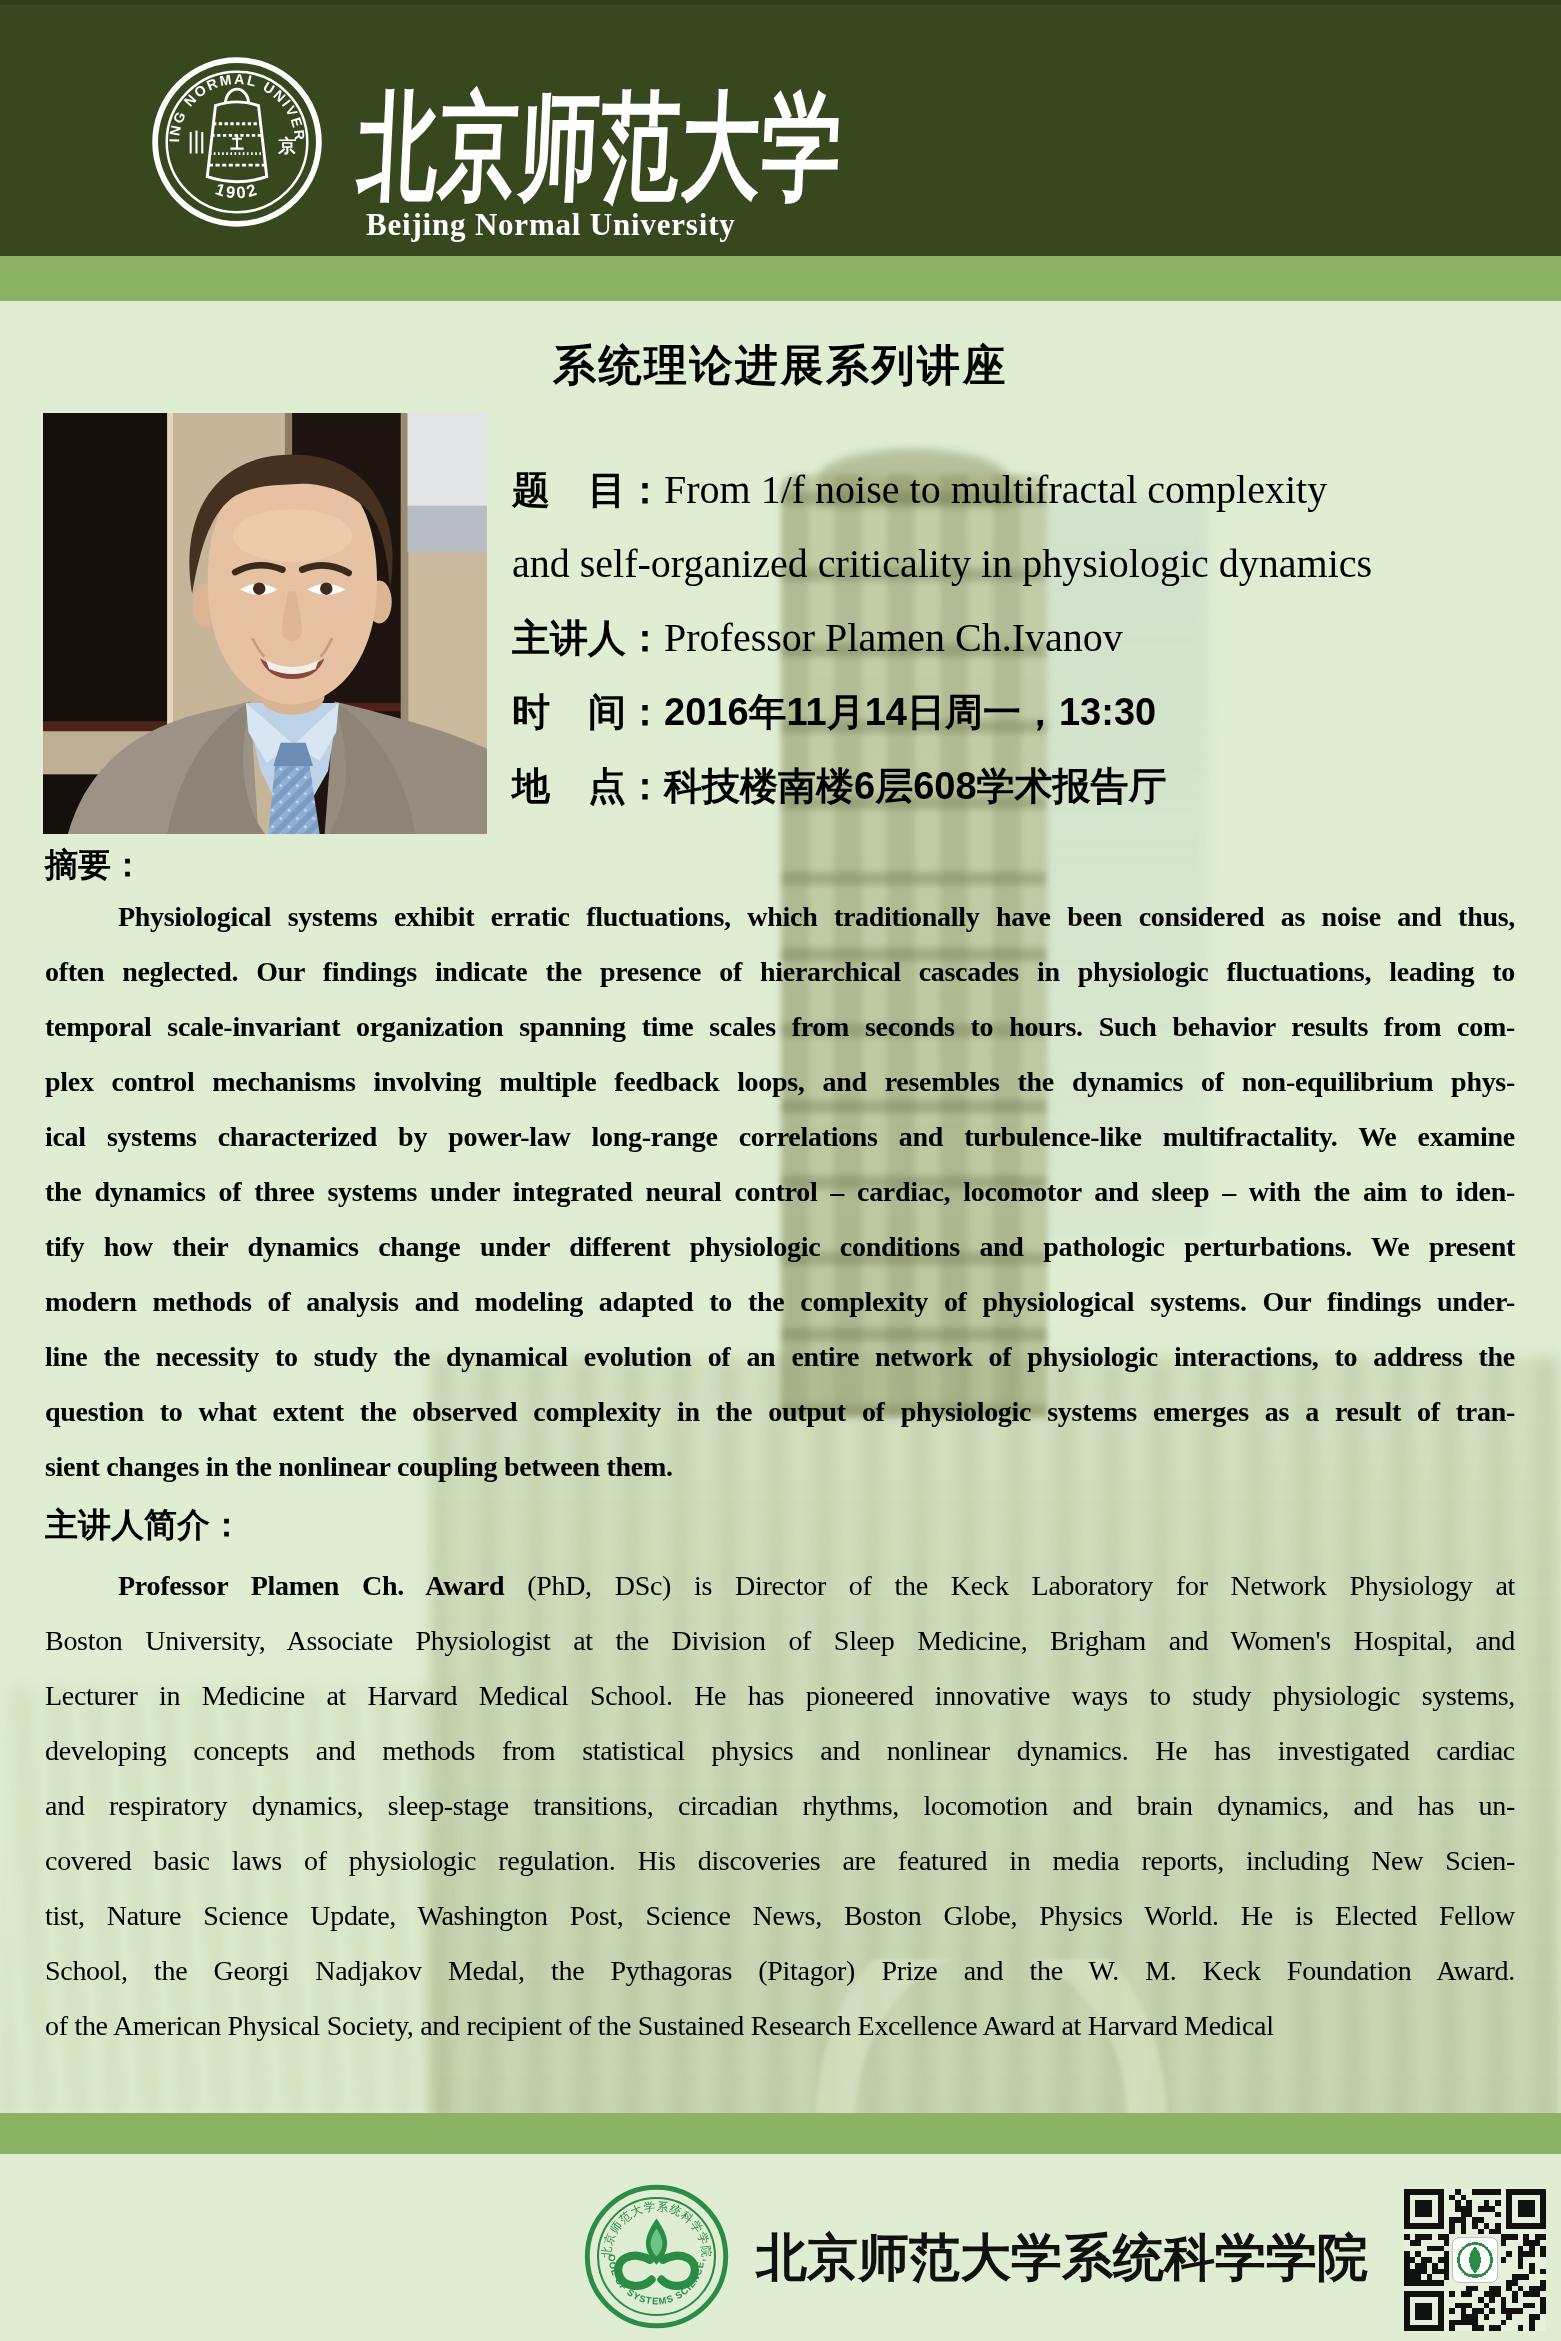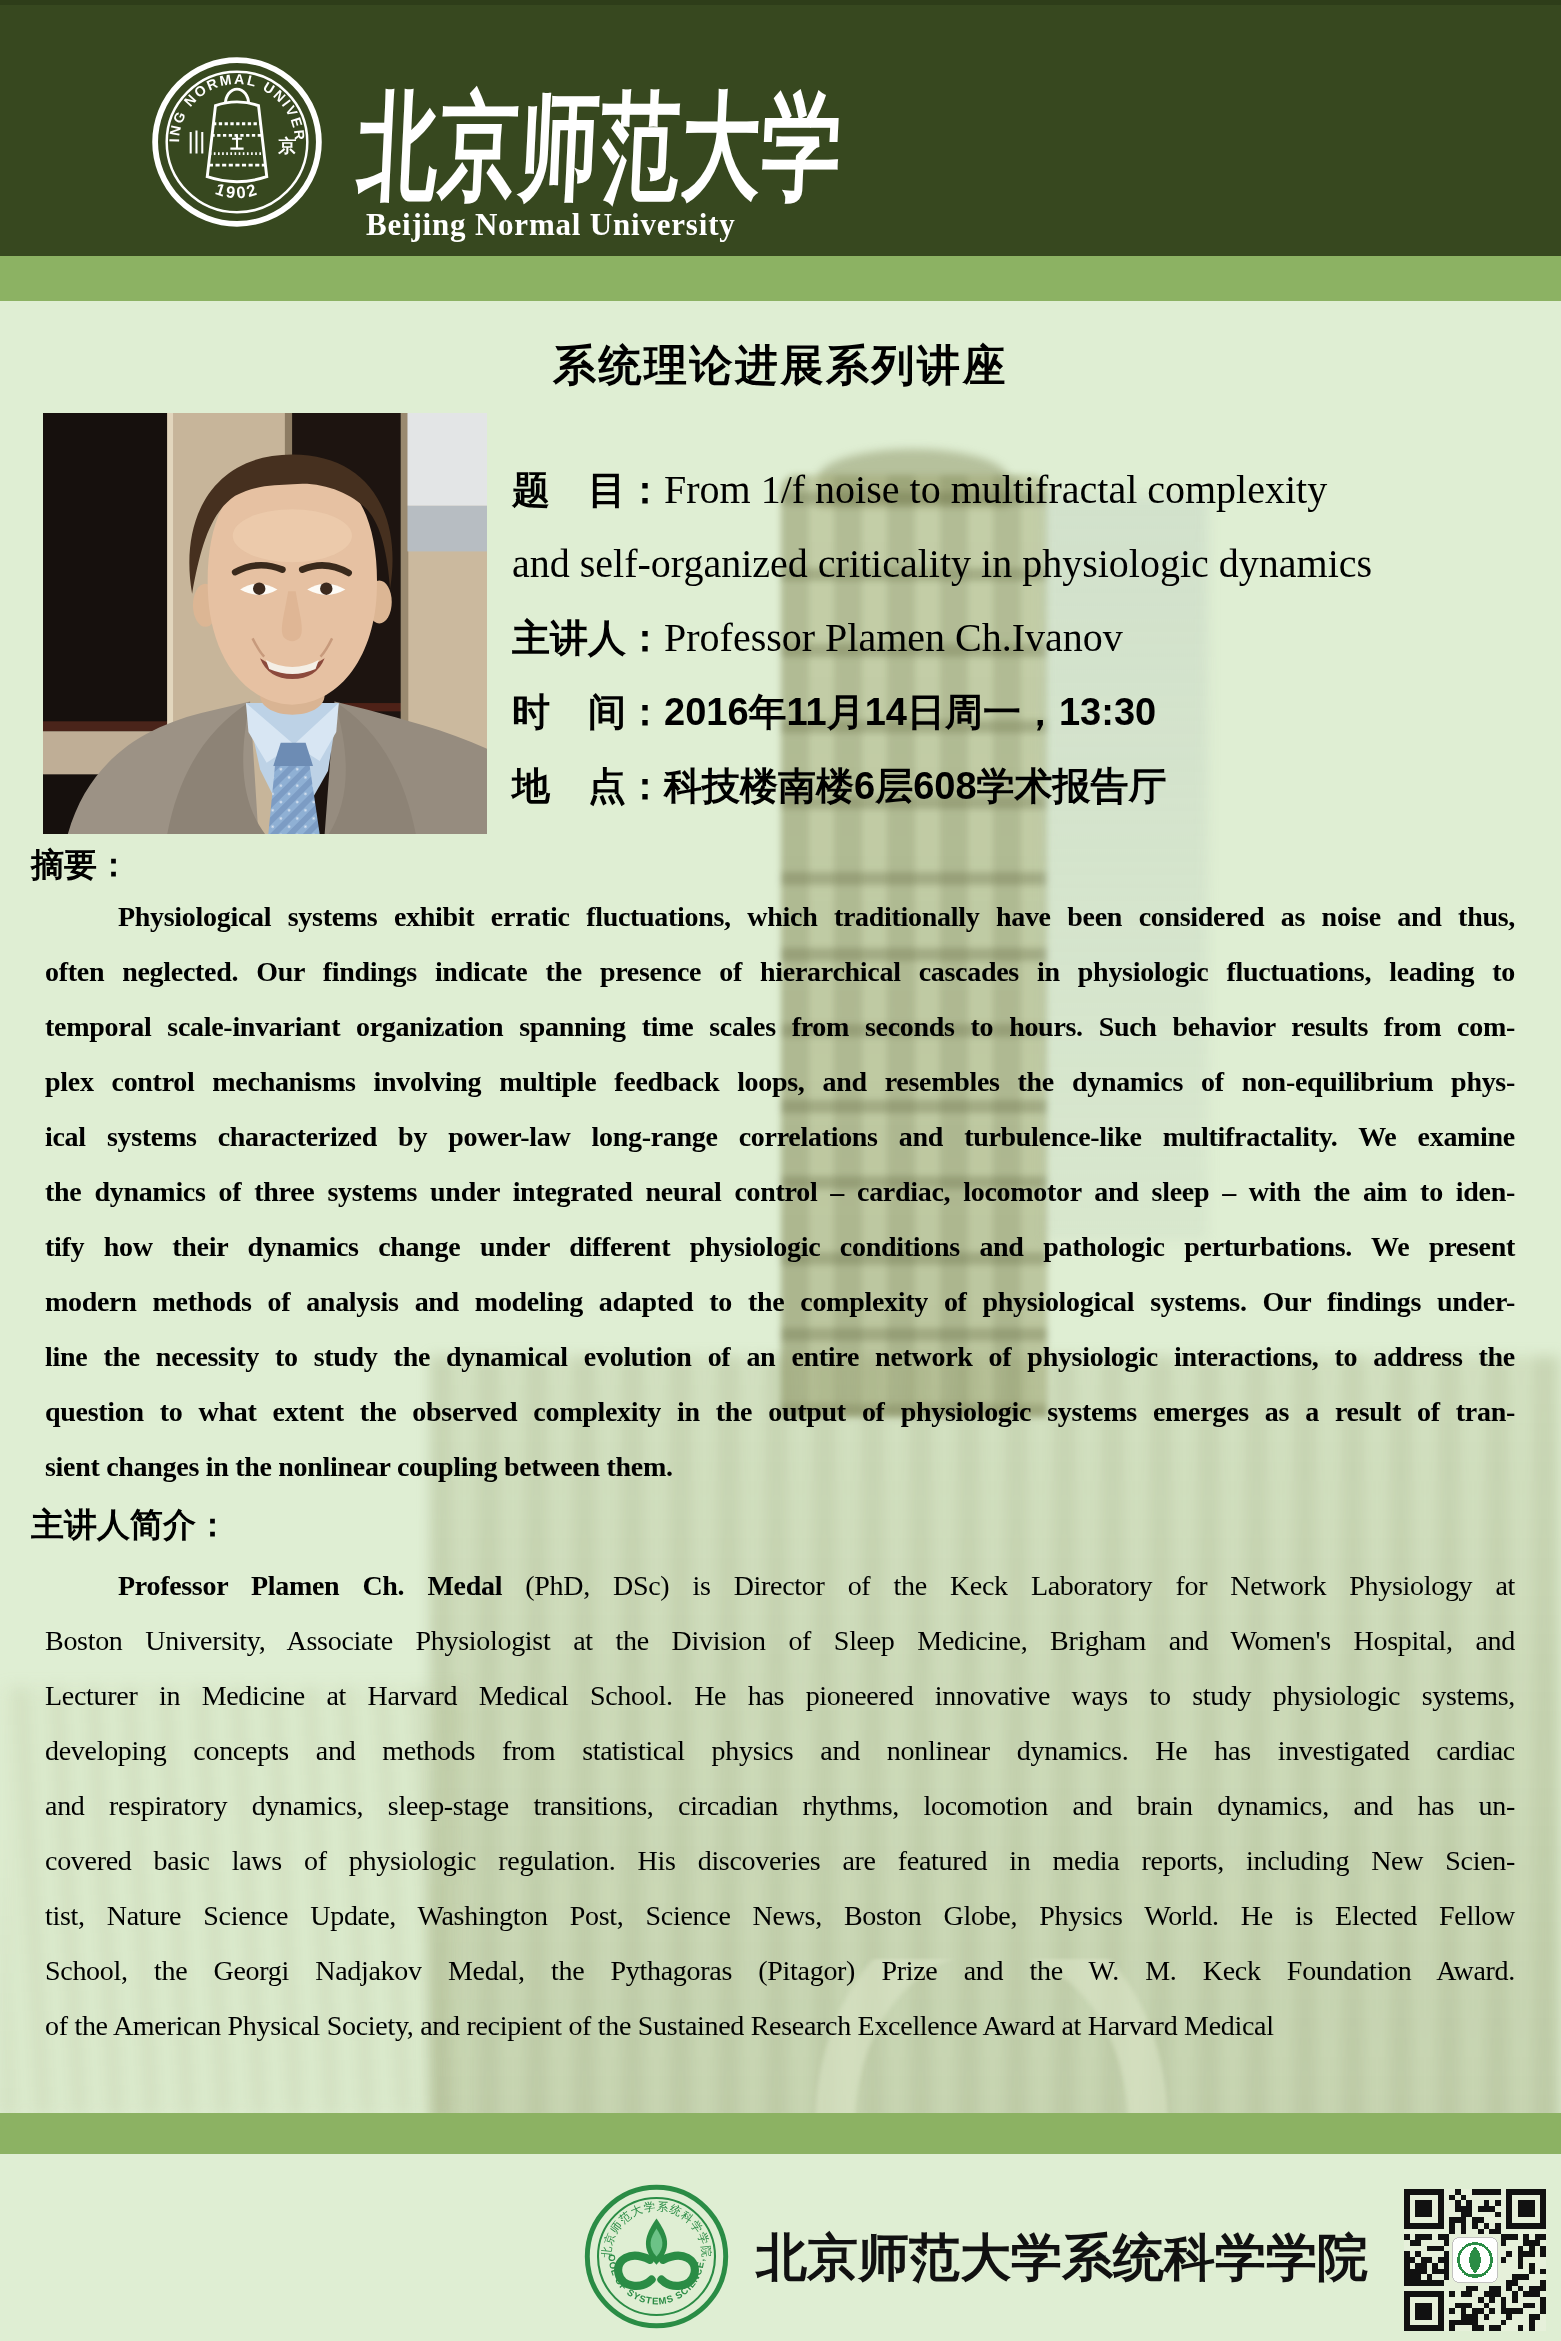--- a/index.html
+++ b/index.html
@@ -43,21 +43,21 @@
           filter:blur(1.7px);}
   
   .title{position:absolute;left:0;top:337px;width:1561px;text-align:center;margin:0;
          font-size:43px;font-weight:700;color:#000;letter-spacing:2.5px;}
   .photo{position:absolute;left:43px;top:413px;width:444px;height:421px;}
   .details{position:absolute;left:512px;top:453px;width:1014px;}
   .detail-line{height:74px;line-height:74px;white-space:nowrap;color:#000;}
   .dlabel{font-weight:700;font-size:38px;}
   .detail-line.en .dvalue{font-family:"Liberation Serif",serif;font-size:40px;}
   .detail-line.zh .dvalue{font-weight:700;font-size:38px;}
-  .sec-head{position:absolute;left:31px;font-size:33px;font-weight:700;color:#000;}
+  .sec-head{position:absolute;left:45px;font-size:33px;font-weight:700;color:#000;}
   .abs-head{top:843px;}
   .bio-head{top:1503px;}
   .para{position:absolute;left:45px;width:1470px;color:#000;
         font-family:"Liberation Serif",serif;font-size:28px;letter-spacing:-0.3px;}
   .abstract{top:889px;font-weight:bold;}
   .bio{top:1558px;}
   .jline{height:55px;line-height:55px;text-align:justify;text-align-last:justify;overflow:visible;}
   .para .jline:last-child{text-align-last:left;}
   .para .jline:first-child{text-indent:73px;}
   .jline b{font-weight:700;}
@@ -196,21 +196,21 @@
       <div class="jline">the dynamics of three systems under integrated neural control – cardiac, locomotor and sleep – with the aim to iden-</div>
       <div class="jline">tify how their dynamics change under different physiologic conditions and pathologic perturbations. We present</div>
       <div class="jline">modern methods of analysis and modeling adapted to the complexity of physiological systems. Our findings under-</div>
       <div class="jline">line the necessity to study the dynamical evolution of an entire network of physiologic interactions, to address the</div>
       <div class="jline">question to what extent the observed complexity in the output of physiologic systems emerges as a result of tran-</div>
       <div class="jline">sient changes in the nonlinear coupling between them.</div>
     </div>
 
   <div class="sec-head bio-head">主讲人简介：</div>
   <div class="para bio">
-      <div class="jline"><b>Professor Plamen Ch. Medal</b><span> (PhD, DSc) is Director of the Keck Laboratory for Network Physiology at</span></div>
+      <div class="jline"><b>Professor Plamen Ch. Award</b><span> (PhD, DSc) is Director of the Keck Laboratory for Network Physiology at</span></div>
       <div class="jline"><b></b><span>Boston University, Associate Physiologist at the Division of Sleep Medicine, Brigham and Women's Hospital, and</span></div>
       <div class="jline"><b></b><span>Lecturer in Medicine at Harvard Medical School. He has pioneered innovative ways to study physiologic systems,</span></div>
       <div class="jline"><b></b><span>developing concepts and methods from statistical physics and nonlinear dynamics. He has investigated cardiac</span></div>
       <div class="jline"><b></b><span>and respiratory dynamics, sleep-stage transitions, circadian rhythms, locomotion and brain dynamics, and has un-</span></div>
       <div class="jline"><b></b><span>covered basic laws of physiologic regulation. His discoveries are featured in media reports, including New Scien-</span></div>
       <div class="jline"><b></b><span>tist, Nature Science Update, Washington Post, Science News, Boston Globe, Physics World. He is Elected Fellow</span></div>
       <div class="jline"><b></b><span>School, the Georgi Nadjakov Medal, the Pythagoras (Pitagor) Prize and the W. M. Keck Foundation Award.</span></div>
       <div class="jline"><b></b><span>of the American Physical Society, and recipient of the Sustained Research Excellence Award at Harvard Medical</span></div>
     </div>
 

